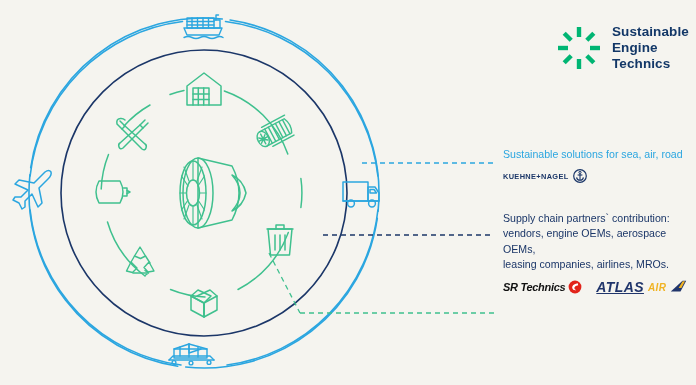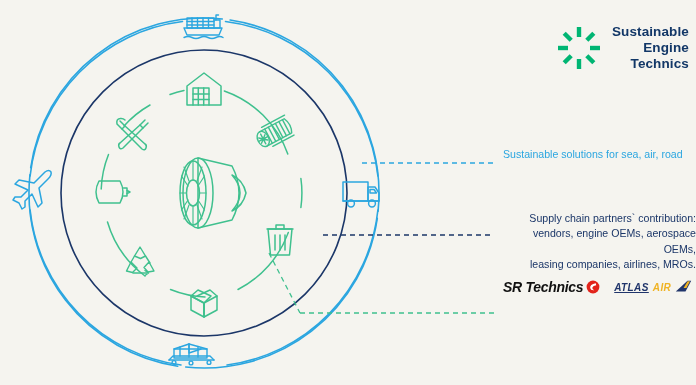--- a/index.html
+++ b/index.html
@@ -3,21 +3,21 @@
 <meta charset="utf-8">
 <style>
   html,body{margin:0;padding:0;}
   body{
     width:696px;height:385px;
     background:#f5f4ef;
     font-family:"Liberation Sans", sans-serif;
     overflow:hidden;
     position:relative;
   }
-  #stage{position:relative;width:696px;height:279px;text-align:right;}
+  #stage{position:relative;width:696px;height:279px;}
 
   
   .diagram{position:absolute;left:0;top:0;width:420px;height:385px;}
   .diagram svg{display:block;}
 
   
   .brand{
     position:absolute;left:556px;top:24px;
     display:flex;align-items:center;gap:10px;
   }
@@ -36,26 +36,26 @@
 
   .logo-row{display:flex;align-items:center;gap:14px;margin-top:7px;}
 
   
   .kn{display:flex;align-items:center;gap:4px;}
   .kn-word{color:#1b3668;font-weight:bold;font-size:7.4px;letter-spacing:.35px;}
   .kn-anchor{width:14px;height:14px;flex:none;}
 
   
   .srt{display:flex;align-items:center;gap:3px;}
-  .srt-word{color:#111;font-weight:bold;font-style:italic;font-size:14px;letter-spacing:-.3px;}
+  .srt-word{color:#111;font-weight:bold;font-style:italic;font-size:11px;letter-spacing:-.3px;}
   .srt-mark{width:14px;height:14px;flex:none;}
 
   
   .atlas{display:flex;align-items:center;gap:4px;}
-  .atlas-a{color:#20356b;font-weight:bold;font-style:italic;font-size:10px;letter-spacing:.4px;text-decoration:underline;}
+  .atlas-a{color:#20356b;font-weight:bold;font-style:italic;font-size:14px;letter-spacing:.4px;text-decoration:underline;}
   .atlas-b{color:#f0b323;font-weight:bold;font-style:italic;font-size:10px;letter-spacing:.4px;}
   .atlas-mark{width:17px;height:14px;flex:none;}
 </style>
 </head>
 <body>
 
 <div id="stage">
 
   <div class="diagram">
     <svg width="420" height="385" viewBox="0 0 420 385" xmlns="http://www.w3.org/2000/svg">
@@ -226,20 +226,32 @@
     </svg>
     <div class="brand-text">
       <div>Sustainable</div>
       <div>Engine</div>
       <div>Technics</div>
     </div>
   </div>
 
   <div class="callout c1">
     <p>Sustainable solutions for sea, air, road</p>
+    <div class="logo-row">
+      <div class="kn">
+        <span class="kn-word">KUEHNE+NAGEL</span>
+        <svg class="kn-anchor" viewBox="0 0 14 14" xmlns="http://www.w3.org/2000/svg">
+          <circle cx="7" cy="7" r="6.3" fill="none" stroke="#1b3668" stroke-width="1.2"></circle>
+          <circle cx="7" cy="3.4" r="1.1" fill="none" stroke="#1b3668" stroke-width="1"></circle>
+          <path d="M 7 4.6 L 7 11.2" stroke="#1b3668" stroke-width="1.1" fill="none"></path>
+          <path d="M 4.6 6 L 9.4 6" stroke="#1b3668" stroke-width="1.1" fill="none"></path>
+          <path d="M 3.6 8.4 Q 3.9 11.3 7 11.3 Q 10.1 11.3 10.4 8.4" stroke="#1b3668" stroke-width="1.1" fill="none"></path>
+        </svg>
+      </div>
+    </div>
   </div>
 
   <div class="callout c2">
     <p>Supply chain partners` contribution:</p>
     <p>vendors, engine OEMs, aerospace OEMs,</p>
     <p>leasing companies, airlines, MROs.</p>
     <div class="logo-row">
 
       <div class="srt">
         <span class="srt-word">SR Technics</span>

